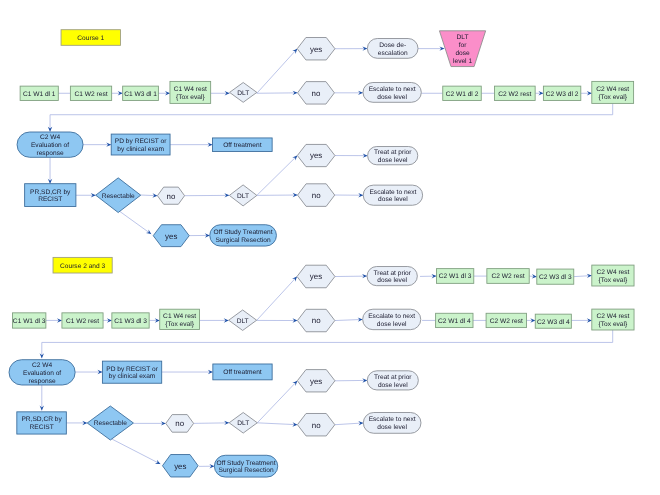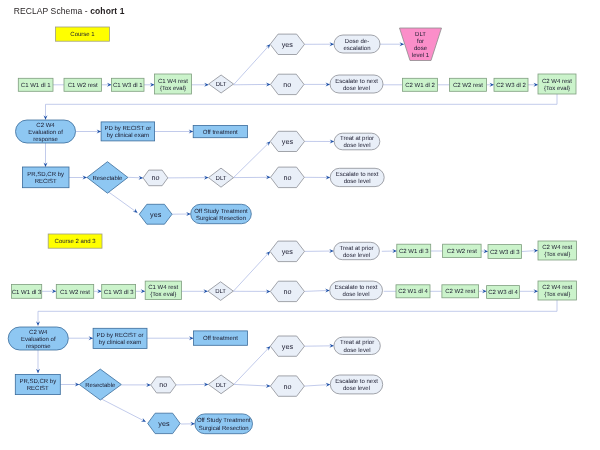--- a/index.html
+++ b/index.html
@@ -8,21 +8,20 @@
   #page{position:relative;width:600px;height:450px;background:#fff;}
   #title{position:absolute;left:13.7px;top:4.5px;font-size:8.5px;line-height:12px;color:#231f20;white-space:nowrap;letter-spacing:0.1px;}
   #title .b{font-weight:bold;}
   svg#chart{position:absolute;left:0;top:0;width:600px;height:450px;display:block;}
   svg text{font-family:"Liberation Sans",sans-serif;text-anchor:middle;text-rendering:geometricPrecision;}
 </style>
 </head>
 <body>
 
 <div id="page">
-  <div id="title"><span>RECLAP Schema - </span><span class="b">cohort 1</span></div>
   <svg id="chart" xmlns="http://www.w3.org/2000/svg" viewBox="0 0 600 450">
       <g>
         <path d="M53,84.8L64,84.8" fill="none" stroke="#aeb9e4" stroke-width="0.75"></path>
         <path d="M101.5,84.8L111.5,84.8" fill="none" stroke="#aeb9e4" stroke-width="0.75"></path>
         <path d="M111.5,84.8L107.00,82.80L108.71,84.80L107.00,86.80Z" fill="#1b4fa6" stroke="none"></path>
         <path d="M144,84.8L154.5,84.8" fill="none" stroke="#aeb9e4" stroke-width="0.75"></path>
         <path d="M154.5,84.8L150.00,82.80L151.71,84.80L150.00,86.80Z" fill="#1b4fa6" stroke="none"></path>
         <path d="M191.5,84.8L208.7,84.8" fill="none" stroke="#aeb9e4" stroke-width="0.75"></path>
         <path d="M208.7,84.8L204.20,82.80L205.91,84.80L204.20,86.80Z" fill="#1b4fa6" stroke="none"></path>
         <path d="M233.5,84.8L270.2,44.3" fill="none" stroke="#aeb9e4" stroke-width="0.75"></path>

